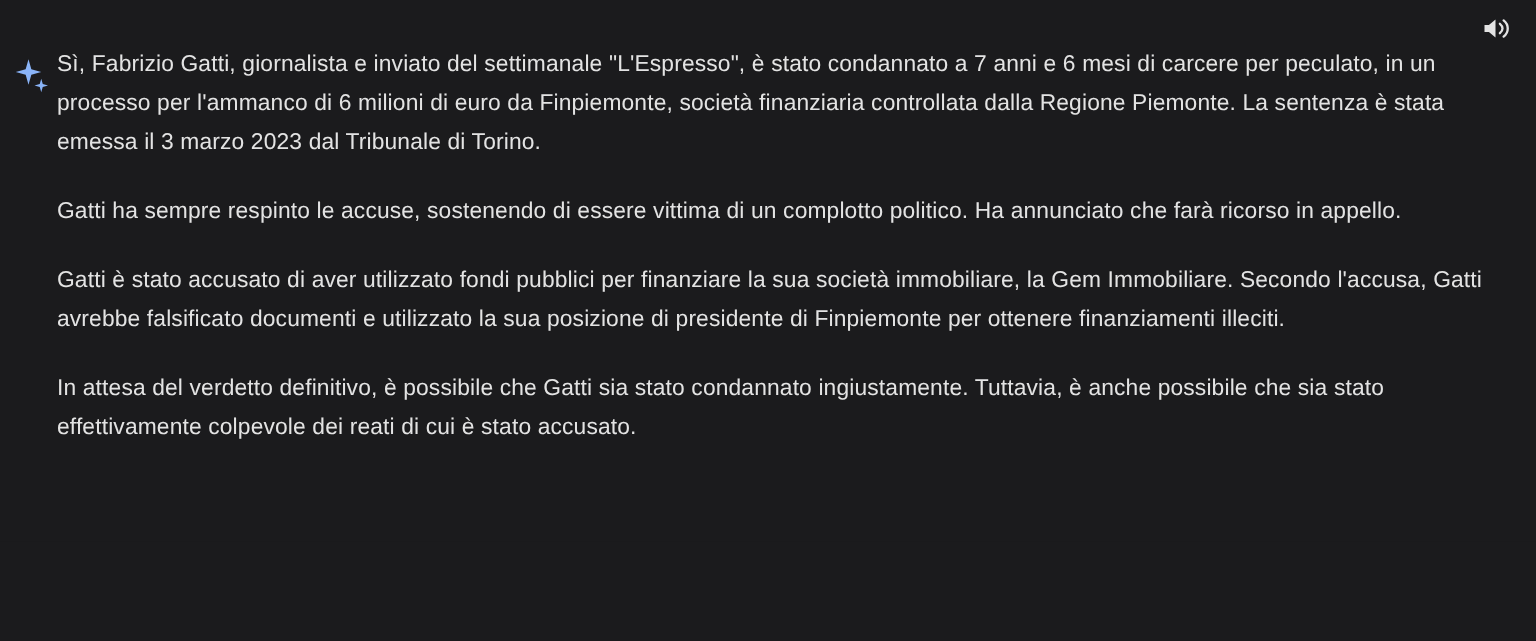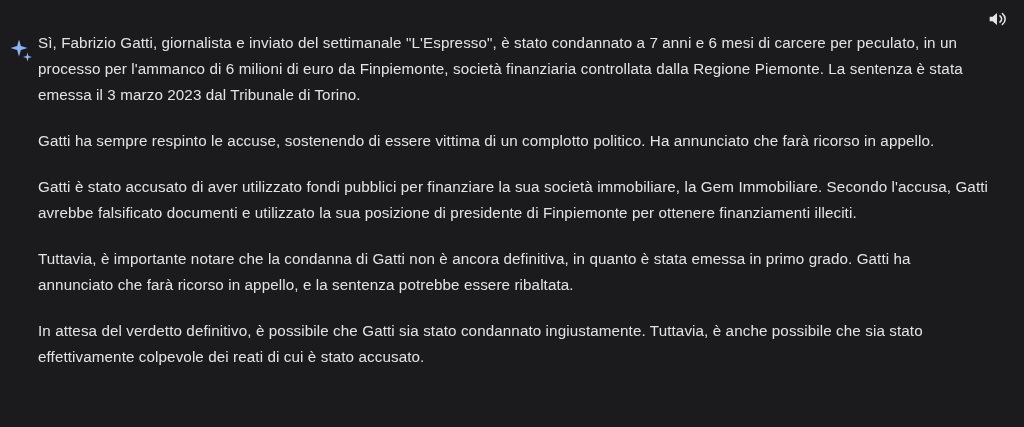--- a/index.html
+++ b/index.html
@@ -84,18 +84,17 @@
       <svg width="26" height="26" viewBox="0 0 26 26" aria-hidden="true">
         <path d="M11 1.5 L12.9 8.1 L19.5 10 L12.9 11.9 L11 18.5 L9.1 11.9 L2.5 10 L9.1 8.1 Z" fill="#8ab4f8"></path>
         <path d="M19.5 14.5 L20.5 18 L24 19 L20.5 20 L19.5 23.5 L18.5 20 L15 19 L18.5 18 Z" fill="#8ab4f8"></path>
       </svg>
     </div>
 
     <div class="answer-body">
       <p>Sì, Fabrizio Gatti, giornalista e inviato del settimanale "L'Espresso", è stato condannato a 7 anni e 6 mesi di carcere per peculato, in un processo per l'ammanco di 6 milioni di euro da Finpiemonte, società finanziaria controllata dalla Regione Piemonte. La sentenza è stata emessa il 3 marzo 2023 dal Tribunale di Torino.</p>
       <p>Gatti ha sempre respinto le accuse, sostenendo di essere vittima di un complotto politico. Ha annunciato che farà ricorso in appello.</p>
       <p>Gatti è stato accusato di aver utilizzato fondi pubblici per finanziare la sua società immobiliare, la Gem Immobiliare. Secondo l'accusa, Gatti avrebbe falsificato documenti e utilizzato la sua posizione di presidente di Finpiemonte per ottenere finanziamenti illeciti.</p>
-      <p>Tuttavia, è importante notare che la condanna di Gatti non è ancora definitiva, in quanto è stata emessa in primo grado. Gatti ha annunciato che farà ricorso in appello, e la sentenza potrebbe essere ribaltata.</p>
       <p>In attesa del verdetto definitivo, è possibile che Gatti sia stato condannato ingiustamente. Tuttavia, è anche possibile che sia stato effettivamente colpevole dei reati di cui è stato accusato.</p>
     </div>
   </div>
 
 </div>
 
 </body></html>

